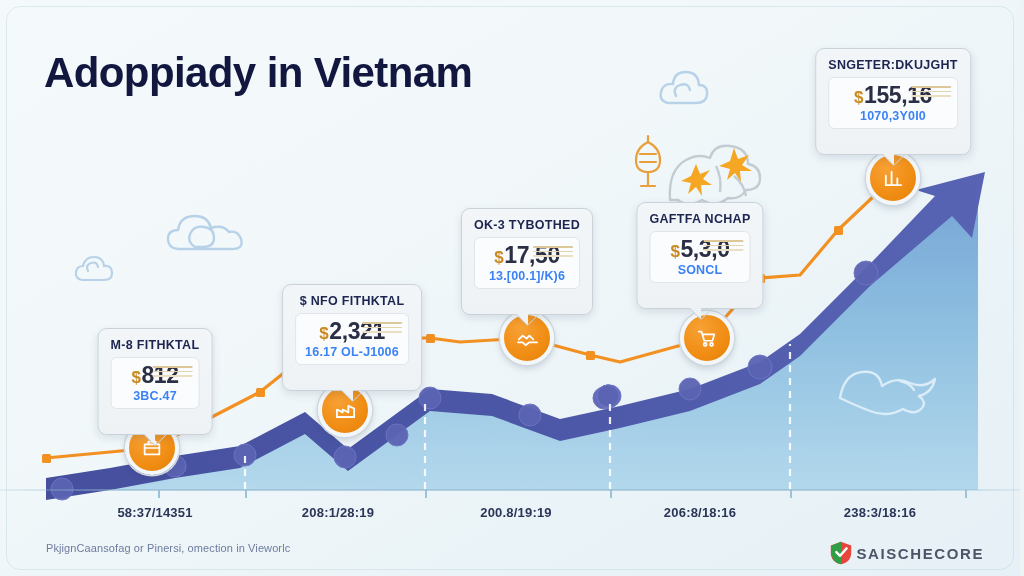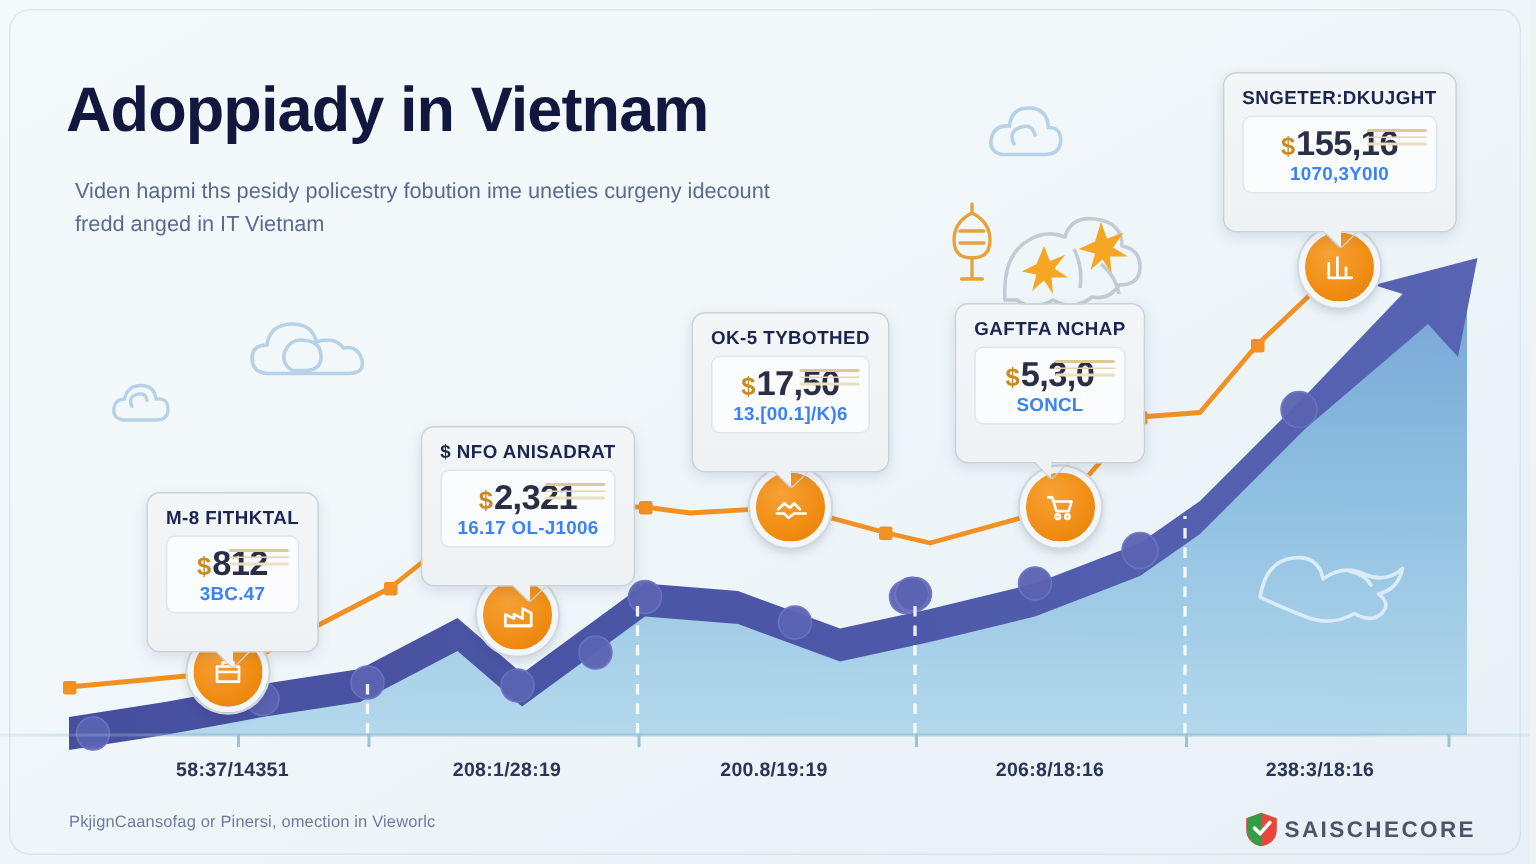--- a/index.html
+++ b/index.html
@@ -213,21 +213,20 @@
       <path d="M676,96 q-4,-8 4,-11 q8,-3 10,5"></path>
     </g>
     <g fill="none" stroke="#d9ecf7" stroke-width="2.4" stroke-linecap="round" stroke-linejoin="round">
       <path d="M840,398 q4,-24 22,-26 q17,-2 20,14 q14,-10 28,-3 q14,6 25,-4 q-3,14 -16,17 q8,6 3,12 q-7,8 -19,1 q-16,9 -33,2 q-18,-7 -30,-13 Z"></path>
       <path d="M900,381 q10,2 14,9"></path>
     </g>
   </svg>
 
   <div id="header">
     <h1 id="title">Adoppiady in Vietnam</h1>
-    <p id="subtitle">Viden hapmi ths pesidy policestry fobution ime uneties curgeny idecount fredd anged in IT Vietnam</p>
   </div>
 
   <svg id="deco-lantern" viewBox="0 0 150 82">
     <g fill="none" stroke="#c3ccd3" stroke-width="2.4" stroke-linejoin="round">
       <path d="M40,72 q-2,-30 16,-40 q12,-7 24,-2 q4,-14 20,-12 q18,2 18,18 q12,2 12,14 q0,12 -14,12 q-6,10 -18,8 q-12,10 -26,2 q-14,8 -24,0 Z"></path>
       <path d="M86,38 q6,12 4,26"></path>
       <path d="M104,48 q10,8 12,20"></path>
     </g>
     <g fill="none" stroke="#e8a03c" stroke-width="2.2" stroke-linecap="round">
       <path d="M18,14 l0,-6"></path>
@@ -283,37 +282,37 @@
         </div>
       <div class="c-value">
         <span class="cur">$</span>
         <span>812</span>
       </div>
       <div class="c-sub">3BC.47</div>
     </div>
   </div>
 
   <div class="callout" style="left:352px;top:284px">
-    <div class="c-label">$ NFO ANISADRAT</div>
+    <div class="c-label">$ NFO FITHKTAL</div>
     <div class="c-inner">
       <div class="rule-lines">
           <i></i>
           <i></i>
           <i></i>
         </div>
       <div class="c-value">
         <span class="cur">$</span>
         <span>2,321</span>
       </div>
       <div class="c-sub">16.17 OL-J1006</div>
     </div>
   </div>
 
   <div class="callout" style="left:527px;top:208px">
-    <div class="c-label">OK-5 TYBOTHED</div>
+    <div class="c-label">OK-3 TYBOTHED</div>
     <div class="c-inner">
       <div class="rule-lines">
           <i></i>
           <i></i>
           <i></i>
         </div>
       <div class="c-value">
         <span class="cur">$</span>
         <span>17,50</span>
       </div>

